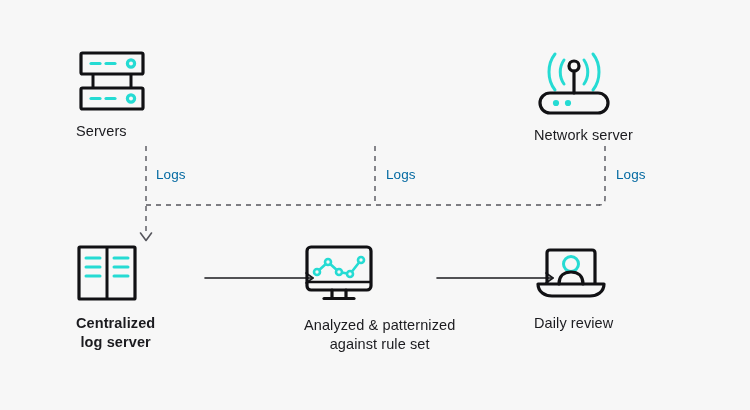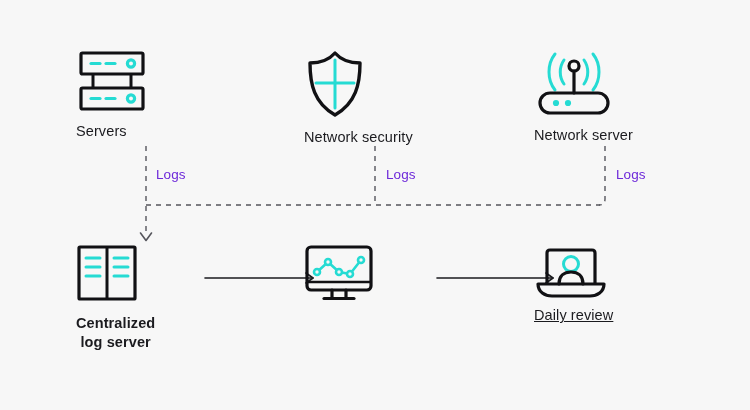--- a/index.html
+++ b/index.html
@@ -51,28 +51,28 @@
   }
 
   
   #node-servers        { left: 76px;  top: 50px;  width: 140px; }
   #node-network-security { left: 304px; top: 50px;  width: 140px; }
   #node-network-devices  { left: 534px; top: 50px;  width: 140px; }
   #node-log-server     { left: 76px;  top: 244px; width: 140px; font-weight: bold; }
   #node-analyzer       { left: 304px; top: 244px; width: 160px; }
   #node-daily-review   { left: 534px; top: 246px; width: 140px; }
   #node-analyzer .node-label { margin-top: 14px; }
-  #node-daily-review .node-label { margin-top: 6px; text-decoration: underline; }
+  #node-daily-review .node-label { margin-top: 14px; }
   #node-log-server .node-label { margin-top: 12px; }
 
   
   .edge-label {
     position: absolute;
     font-size: 13.5px;
-    color: #6d28d9;
+    color: #0369a1;
     letter-spacing: .1px;
   }
   #logs-label-1 { left: 156px; top: 167px; }
   #logs-label-2 { left: 386px; top: 167px; }
   #logs-label-3 { left: 616px; top: 167px; }
 </style>
 </head>
 <body>
 
 <div id="diagram-root">
@@ -124,32 +124,20 @@
         </g>
         <g fill="none" stroke="#25DBD3" stroke-width="3.2">
           <circle cx="55" cy="13.5" r="3.6"></circle>
           <circle cx="55" cy="48.5" r="3.6"></circle>
         </g>
       </svg>
     </span>
     <span class="node-label">Servers</span>
   </div>
 
-  <div class="node" id="node-network-security">
-    <span class="node-icon">
-      <svg width="62" height="68" viewBox="0 0 62 68">
-        <path d="M31,3 C24,11 14,13 6,13 C6,34 10,53 31,65 C52,53 56,34 56,13 C48,13 38,11 31,3 Z" fill="none" stroke="#111114" stroke-width="3.4" stroke-linejoin="round"></path>
-        <g stroke="#25DBD3" stroke-width="3" stroke-linecap="round">
-          <path d="M31,10 L31,58"></path>
-          <path d="M12,33 L50,33"></path>
-        </g>
-      </svg>
-    </span>
-    <span class="node-label">Network security</span>
-  </div>
 
   <div class="node" id="node-network-devices">
     <span class="node-icon">
       <svg width="80" height="66" viewBox="0 0 80 66">
 
         <g fill="none" stroke="#25DBD3" stroke-width="3" stroke-linecap="round">
           <path d="M30,10 C25,17 25,27 30,34"></path>
           <path d="M21,4 C13,14 13,30 21,40"></path>
           <path d="M50,10 C55,17 55,27 50,34"></path>
           <path d="M59,4 C67,14 67,30 59,40"></path>
@@ -204,20 +192,22 @@
         <path d="M13,28 L24,18 L35,28 L46,30 L57,16" fill="none" stroke="#25DBD3" stroke-width="2.6" stroke-linecap="round" stroke-linejoin="round"></path>
         <g fill="#f7f7f7" stroke="#25DBD3" stroke-width="2.6">
           <circle cx="13" cy="28" r="3"></circle>
           <circle cx="24" cy="18" r="3"></circle>
           <circle cx="35" cy="28" r="3"></circle>
           <circle cx="46" cy="30" r="3"></circle>
           <circle cx="57" cy="16" r="3"></circle>
         </g>
       </svg>
     </span>
+    <span class="node-label">Analyzed &amp; patternized
+against rule set</span>
   </div>
 
   <div class="node" id="node-daily-review">
     <span class="node-icon">
       <svg width="74" height="54" viewBox="0 0 74 54">
 
         <path d="M13,38 L13,7 Q13,4 16,4 L58,4 Q61,4 61,7 L61,38" fill="none" stroke="#111114" stroke-width="3.2" stroke-linejoin="round"></path>
 
         <circle cx="37" cy="18" r="7.5" fill="none" stroke="#25DBD3" stroke-width="3"></circle>
 

